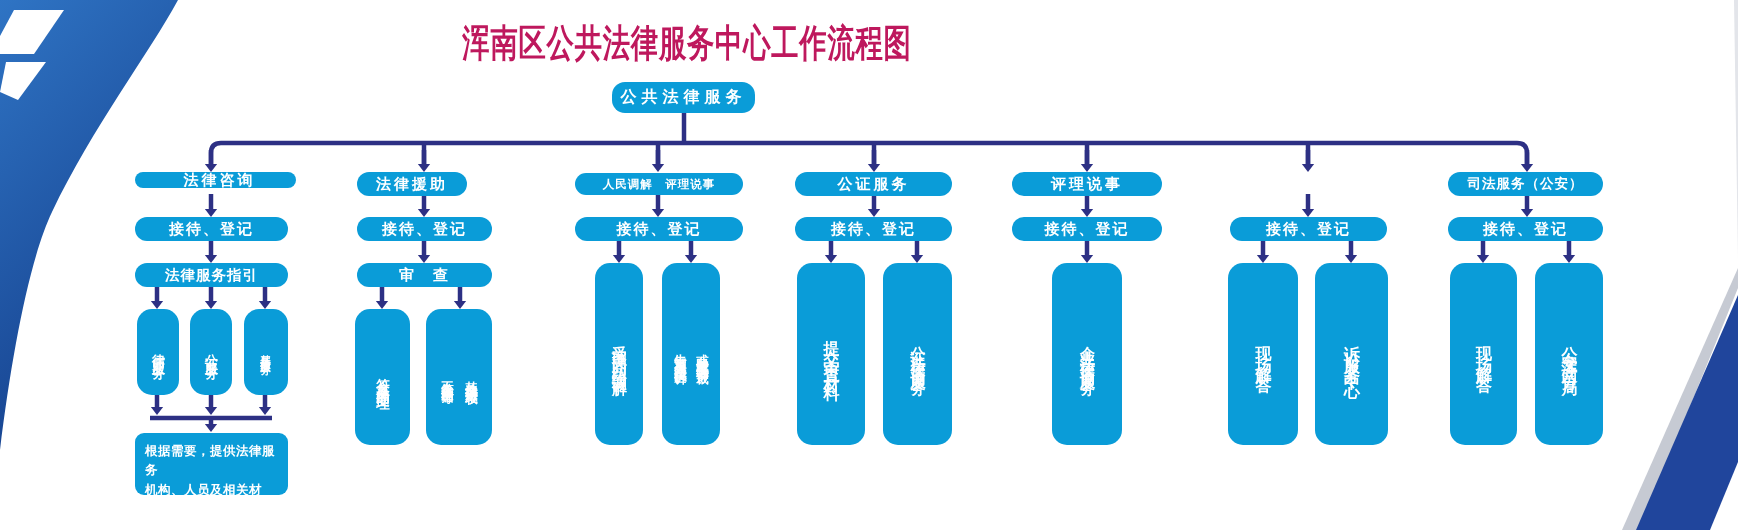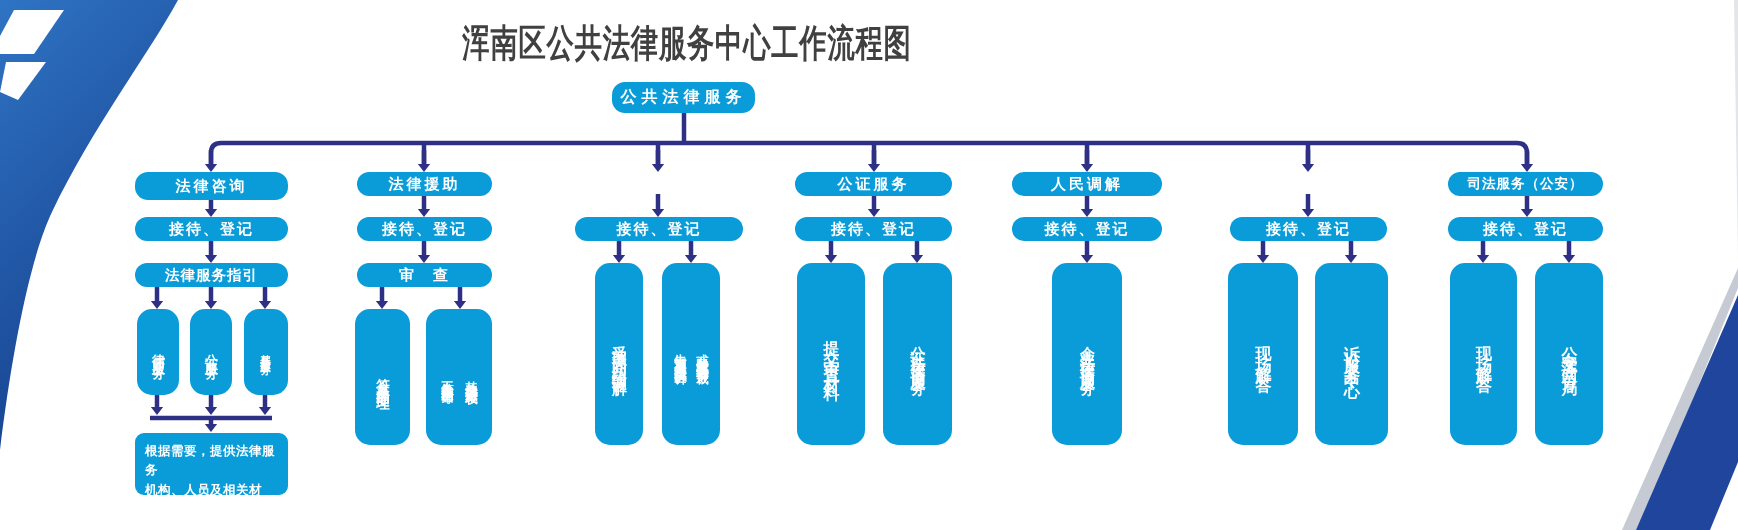--- a/index.html
+++ b/index.html
@@ -1,19 +1,19 @@
 <!DOCTYPE html>
 <html><head>
 <meta charset="utf-8">
 <style>
   html,body{margin:0;padding:0;background:#fff;}
   .stage{position:relative;width:1738px;height:530px;background:#fff;overflow:hidden;
          font-family:"Liberation Sans","DejaVu Sans",sans-serif;}
   .title{position:absolute;left:0;top:18px;width:1374px;text-align:center;
-         color:#404040;font-size:38px;font-weight:bold;white-space:nowrap;}
+         color:#be185d;font-size:38px;font-weight:bold;white-space:nowrap;}
   .title span{display:inline-block;transform:scaleX(.72);transform-origin:center;letter-spacing:1px;}
   .pill{position:absolute;background:#0a9cd8;border-radius:13px;color:#fff;font-weight:bold;
         display:flex;align-items:center;justify-content:center;white-space:nowrap;}
   .box{position:absolute;background:#0a9cd8;border-radius:15px;color:#fff;font-weight:bold;
        display:flex;align-items:center;justify-content:center;}
   .v{writing-mode:vertical-rl;text-orientation:upright;display:block;}
   .note{position:absolute;background:#0a9cd8;border-radius:9px;color:#fff;font-weight:bold;
         font-size:12.5px;line-height:1.55;letter-spacing:.5px;padding:9px 10px;box-sizing:border-box;}
   svg{position:absolute;left:0;top:0;pointer-events:none;}
   .ln{stroke:#2d3084;stroke-width:4.5;fill:none;}
@@ -84,67 +84,68 @@
     <line class="ln" x1="157" y1="392" x2="157" y2="407" marker-end="url(#ah)"></line>
     <line class="ln" x1="211" y1="392" x2="211" y2="407" marker-end="url(#ah)"></line>
     <line class="ln" x1="265" y1="392" x2="265" y2="407" marker-end="url(#ah)"></line>
     <path class="ln" d="M150,418 H272" stroke-width="4"></path>
     <line class="ln" x1="211" y1="417" x2="211" y2="424" marker-end="url(#ah)"></line>
   </svg>
 
   <div class="title"><span>浑南区公共法律服务中心工作流程图</span></div>
   <div class="pill" style="left:612px;top:82px;width:143px;height:31px;font-size:16px;letter-spacing:5px;">公共法律服务</div>
 
-  <div class="pill" style="left:135px;top:172px;width:153px;height:28px;font-size:15px;letter-spacing:3px;">法律咨询</div>
+  <div class="pill" style="left:135px;top:172px;width:153px;height:16px;font-size:15px;letter-spacing:3px;padding-left:8px;">法律咨询</div>
   <div class="pill" style="left:135px;top:217px;width:153px;height:24px;font-size:15px;letter-spacing:2px;">接待、登记</div>
   <div class="pill" style="left:135px;top:263px;width:153px;height:24px;font-size:14.5px;letter-spacing:1px;text-align:center;">法律服务指引</div>
   <div class="box" style="left:137px;top:309px;width:42px;height:86px;">
     <span class="v" style="font-size:13px;letter-spacing:4px;">律师服务</span>
   </div>
   <div class="box" style="left:190px;top:309px;width:42px;height:86px;">
     <span class="v" style="font-size:13px;letter-spacing:4px;">公证服务</span>
   </div>
   <div class="box" style="left:244px;top:309px;width:44px;height:86px;">
     <span class="v" style="font-size:10.5px;letter-spacing:2px;">基层法律服务</span>
   </div>
   <div class="note" style="left:135px;top:433px;width:153px;height:62px;">
     <div>根据需要，提供法律服务</div>
     <div>机构、人员及相关材料。</div>
   </div>
 
-  <div class="pill" style="left:357px;top:172px;width:135px;height:24px;font-size:15px;letter-spacing:3px;">法律援助</div>
+  <div class="pill" style="left:357px;top:172px;width:110px;height:24px;font-size:15px;letter-spacing:3px;">法律援助</div>
   <div class="pill" style="left:357px;top:217px;width:135px;height:24px;font-size:15px;letter-spacing:2px;">接待、登记</div>
   <div class="pill" style="left:357px;top:263px;width:135px;height:24px;font-size:15px;letter-spacing:2px;">审　查</div>
   <div class="box" style="left:355px;top:309px;width:55px;height:136px;">
     <span class="v" style="font-size:13.5px;letter-spacing:3px;">符合条件的受理</span>
   </div>
   <div class="box" style="left:426px;top:309px;width:66px;height:136px;gap:7px;">
     <span class="v" style="font-size:12.5px;letter-spacing:1.5px;">不符合条件的指导</span>
     <span class="v" style="font-size:12.5px;letter-spacing:1.5px;">其他途径依法维权</span>
   </div>
 
+  <div class="pill" style="left:575px;top:173px;width:168px;height:22px;font-size:11.5px;letter-spacing:1px;">人民调解　评理说事</div>
   <div class="pill" style="left:575px;top:217px;width:168px;height:24px;font-size:15px;letter-spacing:2px;">接待、登记</div>
   <div class="box" style="left:595px;top:263px;width:48px;height:182px;">
     <span class="v" style="font-size:15px;letter-spacing:5px;">受理民间纠纷调解</span>
   </div>
   <div class="box" style="left:662px;top:263px;width:58px;height:182px;gap:5px;">
     <span class="v" style="font-size:12.5px;letter-spacing:2px;">告知当事人向法院起诉</span>
     <span class="v" style="font-size:12.5px;letter-spacing:2px;">或向仲裁机关申请仲裁</span>
   </div>
 
   <div class="pill" style="left:795px;top:172px;width:157px;height:24px;font-size:15px;letter-spacing:3px;">公证服务</div>
   <div class="pill" style="left:795px;top:217px;width:157px;height:24px;font-size:15px;letter-spacing:2px;">接待、登记</div>
   <div class="box" style="left:797px;top:263px;width:68px;height:182px;">
     <span class="v" style="font-size:16px;letter-spacing:9px;">提交审查材料</span>
   </div>
   <div class="box" style="left:883px;top:263px;width:69px;height:182px;">
     <span class="v" style="font-size:15px;letter-spacing:5px;">公证法律咨询服务</span>
   </div>
 
-  <div class="pill" style="left:1012px;top:172px;width:150px;height:24px;font-size:15px;letter-spacing:3px;">人民调解</div>
+  <div class="pill" style="left:1012px;top:172px;width:150px;height:24px;font-size:15px;letter-spacing:3px;">评理说事</div>
   <div class="pill" style="left:1012px;top:217px;width:150px;height:24px;font-size:15px;letter-spacing:2px;">接待、登记</div>
   <div class="box" style="left:1052px;top:263px;width:70px;height:182px;">
     <span class="v" style="font-size:15px;letter-spacing:5px;">企业法律咨询服务</span>
   </div>
 
   <div class="pill" style="left:1230px;top:217px;width:157px;height:24px;font-size:15px;letter-spacing:2px;">接待、登记</div>
   <div class="box" style="left:1228px;top:263px;width:70px;height:182px;">
     <span class="v" style="font-size:16px;letter-spacing:10px;">现场解答</span>
   </div>
   <div class="box" style="left:1315px;top:263px;width:73px;height:182px;">

